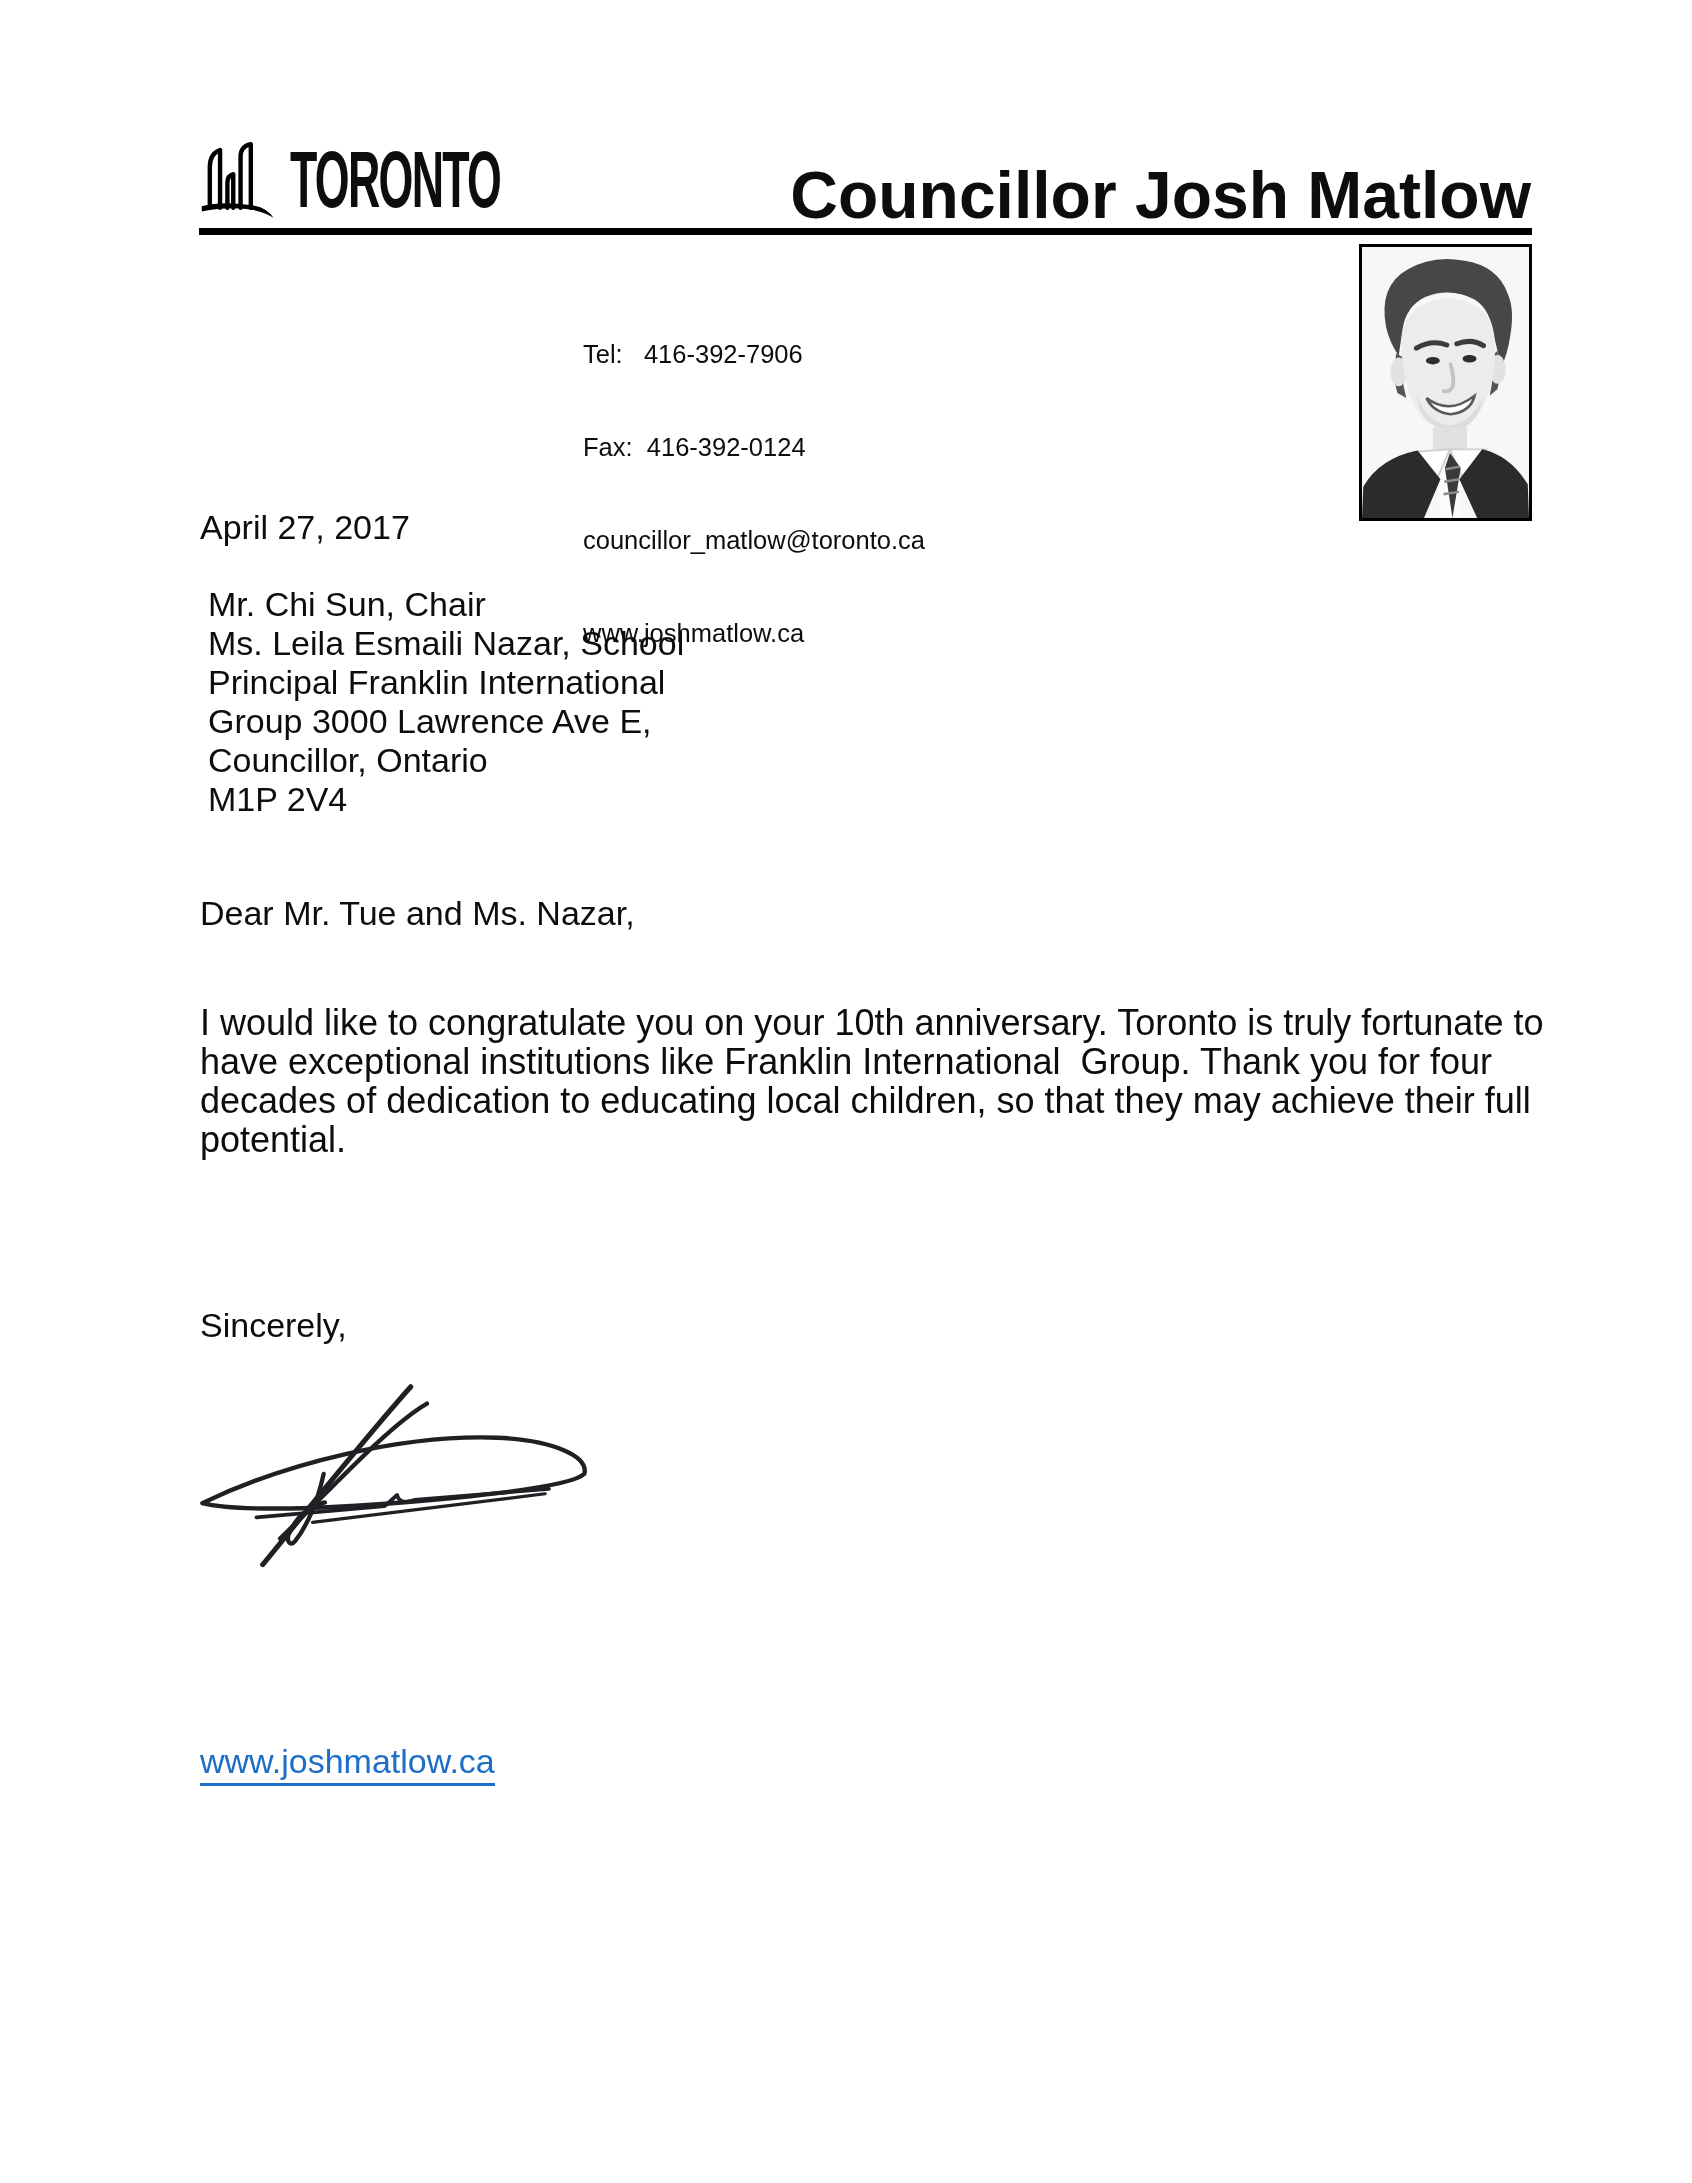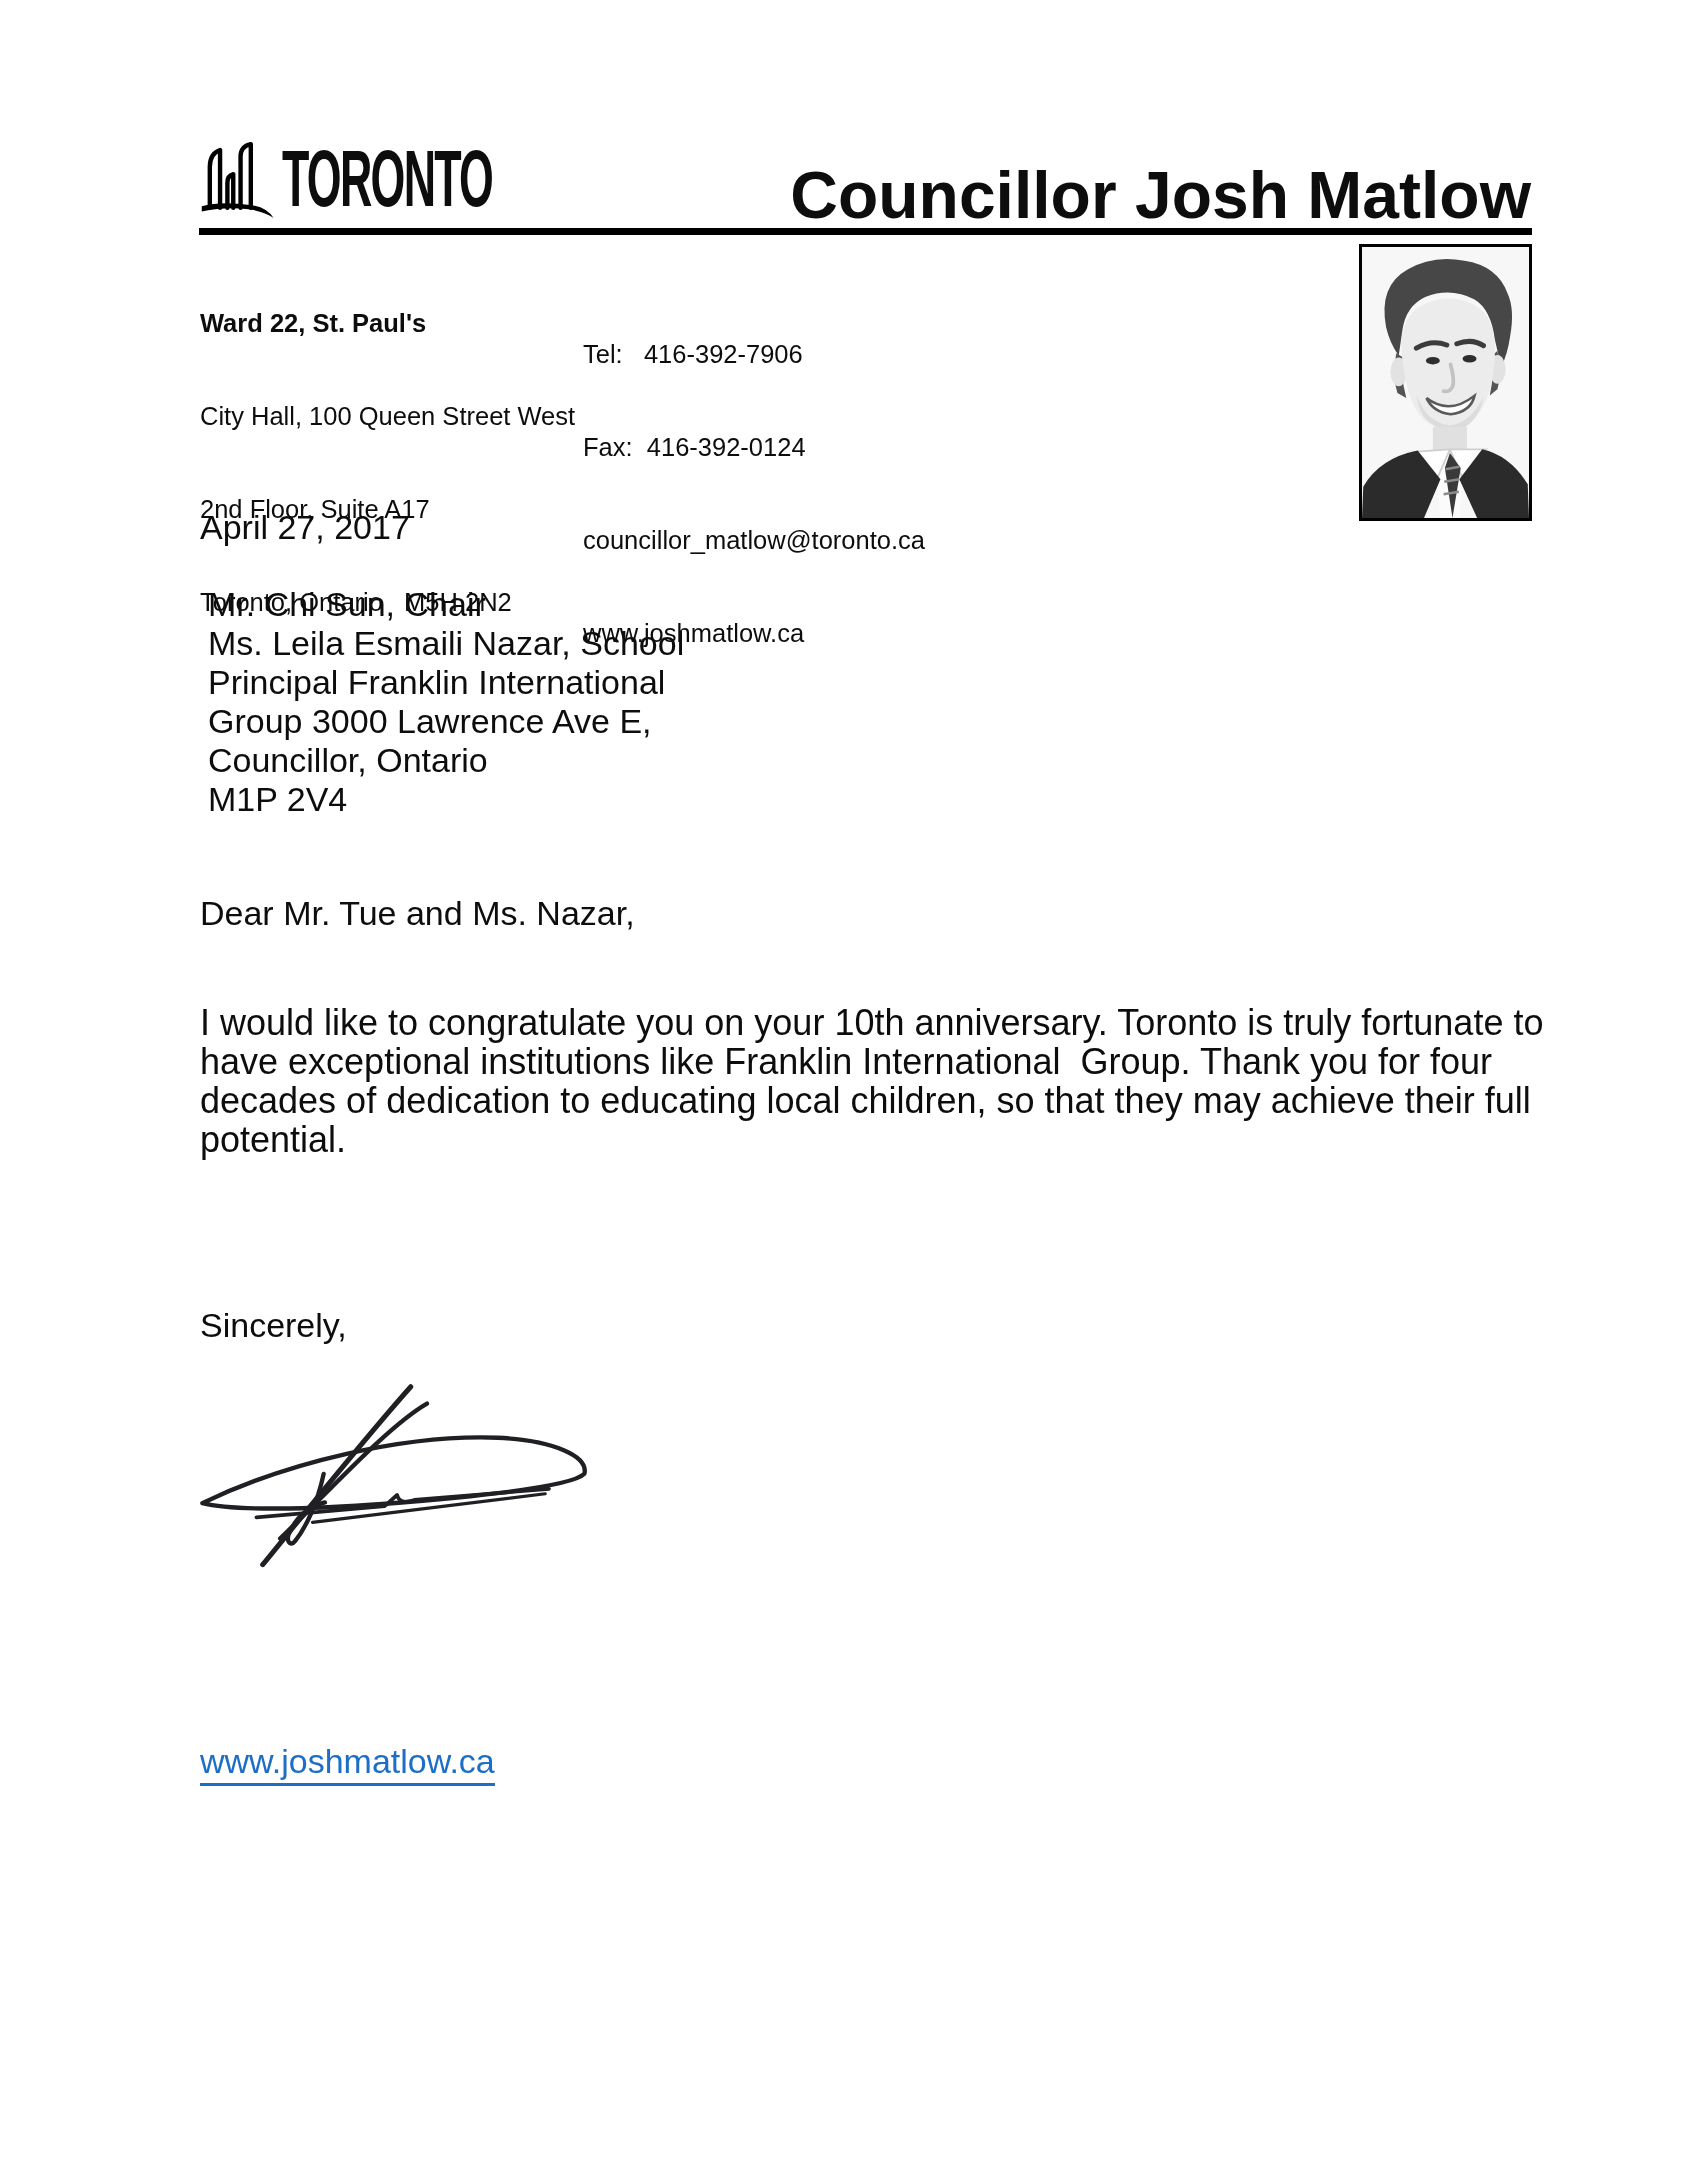--- a/index.html
+++ b/index.html
@@ -5,21 +5,21 @@
   html,body{margin:0;padding:0;background:#ffffff;}
   .page{
     position:relative;
     width:1693px;height:2183px;
     background:#ffffff;
     font-family:"Liberation Sans", sans-serif;
     color:#0d0d0d;
     overflow:hidden;
   }
   
-  .logo{position:absolute;left:198px;top:139px;display:flex;align-items:center;}
+  .logo{position:absolute;left:198px;top:139px;display:flex;align-items:flex-end;gap:8px;}
   .logo svg{width:80px;height:82px;display:block;}
   .wordmark{
     display:inline-block;
     font-size:80px;font-weight:bold;
     letter-spacing:-3.1px;
     transform:scaleX(.56);transform-origin:left bottom;
     line-height:1;margin-left:3.7px;margin-bottom:1.2px;
     white-space:nowrap;
   }
   .header-title{
@@ -68,26 +68,20 @@
         <path d="M56 94 V24 Q56 10 70 7 V94"></path>
       </g>
       <path d="M3 99 q34 -7 64 -3 q22 3 34 12 q-9 -15 -32 -18 q-42 -5 -66 2 z" fill="#000"></path>
     </svg>
     <span class="wordmark">TORONTO</span>
   </div>
 
   <div class="header-title">Councillor Josh Matlow</div>
   <div class="header-rule"></div>
 
-  <div class="contact-left">
-    <div class="ward">Ward 22, St. Paul's</div>
-    <div>City Hall, 100 Queen Street West</div>
-    <div>2nd Floor, Suite A17</div>
-    <div>Toronto, Ontario   M5H 2N2</div>
-  </div>
 
   <div class="contact-right">
     <div>Tel:   416-392-7906</div>
     <div>Fax:  416-392-0124</div>
     <div>councillor_matlow@toronto.ca</div>
     <div>www.joshmatlow.ca</div>
   </div>
 
   <div class="photo">
     <svg viewBox="0 0 264 434" preserveAspectRatio="none" aria-hidden="true">

